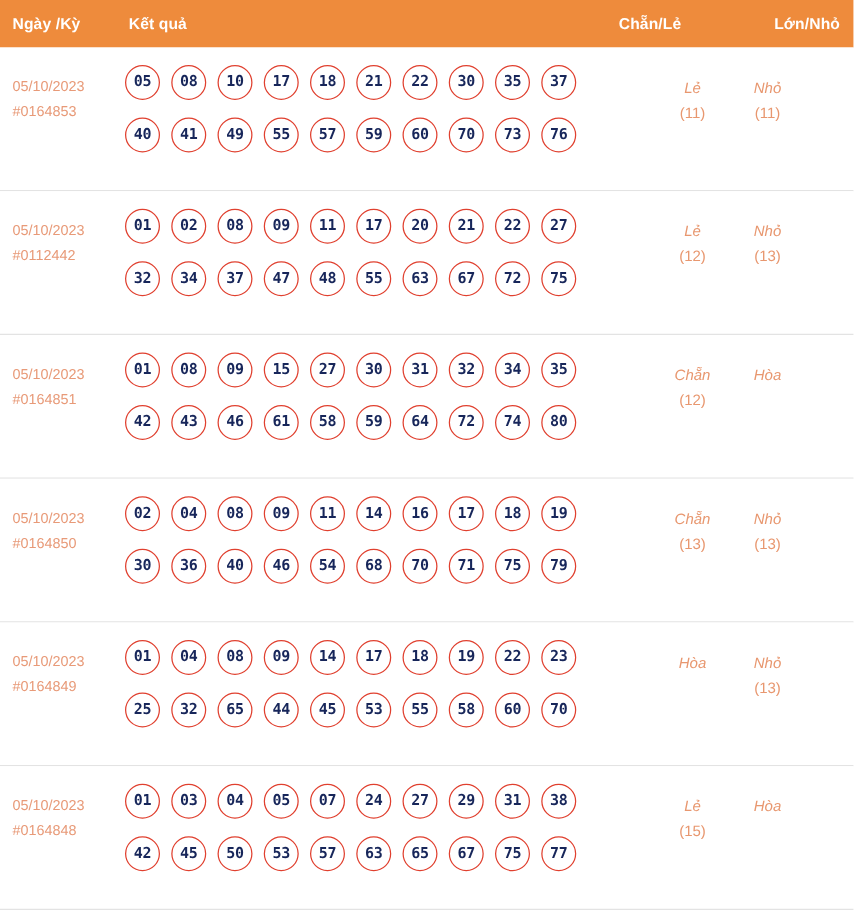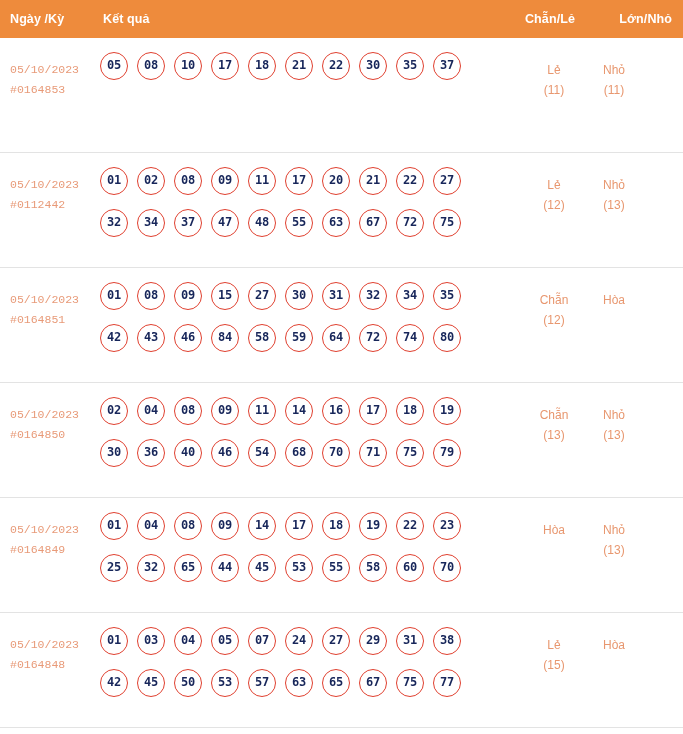--- a/index.html
+++ b/index.html
@@ -33,21 +33,21 @@
     height: 38px;
     line-height: 38px;
     color: #ffffff;
     font-size: 12.5px;
     font-weight: bold;
     letter-spacing: 0.1px;
     white-space: nowrap;
   }
   .th-date   { left: 10px; }
   .th-result { left: 103px; }
-  .th-oddeven{ left: 515px; width: 70px; text-align: center; }
+  .th-oddeven{ left: 495px; width: 70px; text-align: left; }
   .th-bigsmall{ left: 602px; width: 70px; text-align: right; }
 
   
   .rows { display: block; }
 
   .result-row {
     position: relative;
     height: 115px;
     border-bottom: 1px solid #e3e3e3;
     background: #ffffff;
@@ -57,21 +57,20 @@
   
   .cell-date {
     position: absolute;
     left: 10px;
     top: 22px;
     width: 88px;
     color: #e89a78;
     font-size: 11.5px;
     line-height: 20px;
     white-space: nowrap;
-    font-family: Liberation Mono, monospace;
   }
   .cell-date .date-line,
   .cell-date .draw-line { display: block; }
 
   
   .cell-numbers {
     position: absolute;
     left: 100px;
     top: 14px;
     width: 400px;
@@ -108,21 +107,21 @@
     position: absolute;
     top: 22px;
     width: 70px;
     text-align: center;
     color: #e8976f;
     font-size: 12px;
     line-height: 20px;
   }
   .cell-oddeven  { left: 519px; }
   .cell-bigsmall { left: 579px; }
-  .cell-tag .tag-label { display: block; }
+  .cell-tag .tag-label { display: block; font-style: italic; }
   .cell-tag .tag-count { display: block; }
   .cell-tag .tag-count:empty { display: none; }
 </style>
 </head>
 <body>
 
 <div class="lottery-table">
 
   <div class="table-header">
     <span class="th th-date">Ngày /Kỳ</span>
@@ -132,20 +131,21 @@
   </div>
 
   <div class="rows" id="rows-container">
       <div class="result-row">
         <div class="cell-date">
           <span class="date-line">05/10/2023</span>
           <span class="draw-line">#0164853</span>
         </div>
         <div class="cell-numbers">
           <div class="ball-row"><span class="ball">05</span><span class="ball">08</span><span class="ball">10</span><span class="ball">17</span><span class="ball">18</span><span class="ball">21</span><span class="ball">22</span><span class="ball">30</span><span class="ball">35</span><span class="ball">37</span></div>
+          <div class="ball-row second"><span class="ball">40</span><span class="ball">41</span><span class="ball">49</span><span class="ball">55</span><span class="ball">57</span><span class="ball">59</span><span class="ball">60</span><span class="ball">70</span><span class="ball">73</span><span class="ball">76</span></div>
         </div>
         <div class="cell-tag cell-oddeven">
           <span class="tag-label">Lẻ</span>
           <span class="tag-count">(11)</span>
         </div>
         <div class="cell-tag cell-bigsmall">
           <span class="tag-label">Nhỏ</span>
           <span class="tag-count">(11)</span>
         </div>
       </div>
@@ -167,21 +167,21 @@
           <span class="tag-count">(13)</span>
         </div>
       </div>
       <div class="result-row">
         <div class="cell-date">
           <span class="date-line">05/10/2023</span>
           <span class="draw-line">#0164851</span>
         </div>
         <div class="cell-numbers">
           <div class="ball-row"><span class="ball">01</span><span class="ball">08</span><span class="ball">09</span><span class="ball">15</span><span class="ball">27</span><span class="ball">30</span><span class="ball">31</span><span class="ball">32</span><span class="ball">34</span><span class="ball">35</span></div>
-          <div class="ball-row second"><span class="ball">42</span><span class="ball">43</span><span class="ball">46</span><span class="ball">84</span><span class="ball">58</span><span class="ball">59</span><span class="ball">64</span><span class="ball">72</span><span class="ball">74</span><span class="ball">80</span></div>
+          <div class="ball-row second"><span class="ball">42</span><span class="ball">43</span><span class="ball">46</span><span class="ball">61</span><span class="ball">58</span><span class="ball">59</span><span class="ball">64</span><span class="ball">72</span><span class="ball">74</span><span class="ball">80</span></div>
         </div>
         <div class="cell-tag cell-oddeven">
           <span class="tag-label">Chẵn</span>
           <span class="tag-count">(12)</span>
         </div>
         <div class="cell-tag cell-bigsmall">
           <span class="tag-label">Hòa</span>
         </div>
       </div>
       <div class="result-row">

